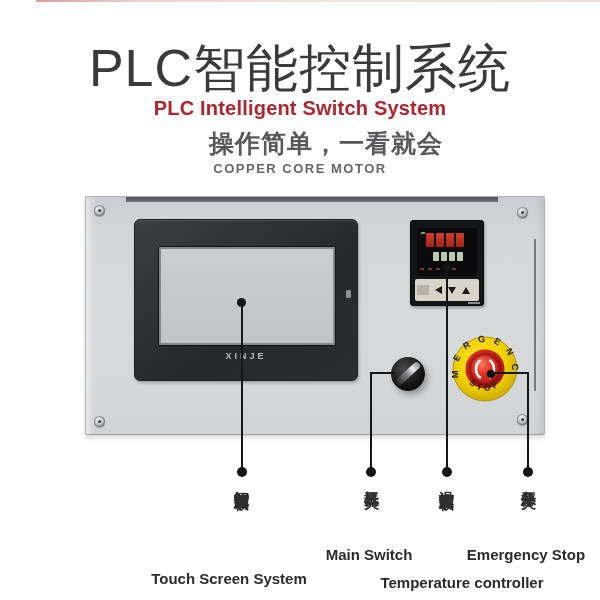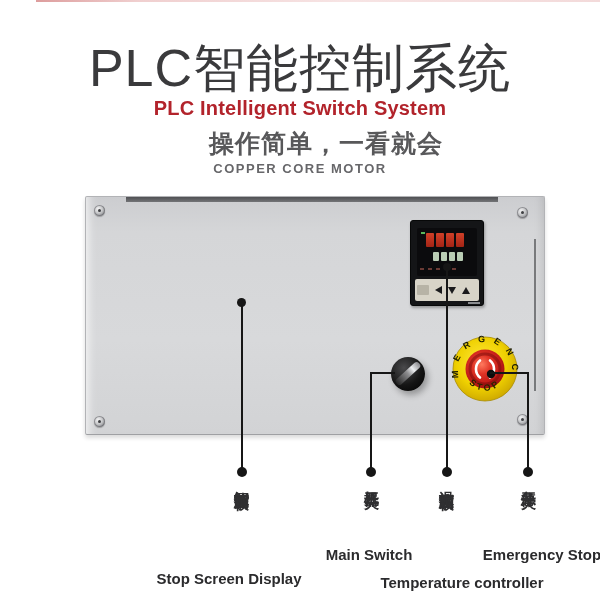--- a/index.html
+++ b/index.html
@@ -98,20 +98,25 @@
   </div>
 
   <div class="panel">
     <div class="panel-top-strip"></div>
     <div class="panel-groove"></div>
     <div class="screw tl"></div>
     <div class="screw tr"></div>
     <div class="screw bl"></div>
     <div class="screw br"></div>
 
+    <div class="hmi">
+      <div class="hmi-screen"></div>
+      <div class="hmi-brand">XINJE</div>
+      <div class="hmi-indicator"></div>
+    </div>
 
     <div class="tempctrl">
       <div class="tc-display">
         <div class="tc-led"></div>
         <div class="tc-red">
             <span></span>
             <span></span>
             <span></span>
             <span></span>
           </div>
@@ -183,23 +188,23 @@
 
   <div class="cdot sm8" style="left:443px;top:263px;"></div>
   <div class="cl" style="left:446px;top:267px;width:2px;height:203px;"></div>
   <div class="cdot" style="left:442px;top:467px;"></div>
 
   <div class="cl" style="left:490px;top:372px;width:39px;height:2px;"></div>
   <div class="cl" style="left:527px;top:372px;width:2px;height:98px;"></div>
   <div class="cdot" style="left:523px;top:467px;"></div>
 
   <div class="zh-label" style="left:242px;">智能控制面板</div>
-  <div class="en-label" style="left:229px;top:570px;">Stop Screen Display</div>
+  <div class="en-label" style="left:229px;top:570px;">Touch Screen System</div>
 
   <div class="zh-label" style="left:372px;">机器开关</div>
   <div class="en-label" style="left:369px;top:546px;text-align:right;">Main Switch</div>
 
   <div class="zh-label" style="left:447px;">温度控制面板</div>
   <div class="en-label" style="left:462px;top:574px;">Temperature controller</div>
 
   <div class="zh-label" style="left:529px;">急停开关</div>
-  <div class="en-label" style="left:538px;top:546px;padding-left:8px;">Emergency Stop</div>
+  <div class="en-label" style="left:522px;top:546px;padding-left:8px;">Emergency Stop</div>
 </div>
 
 </body></html>

